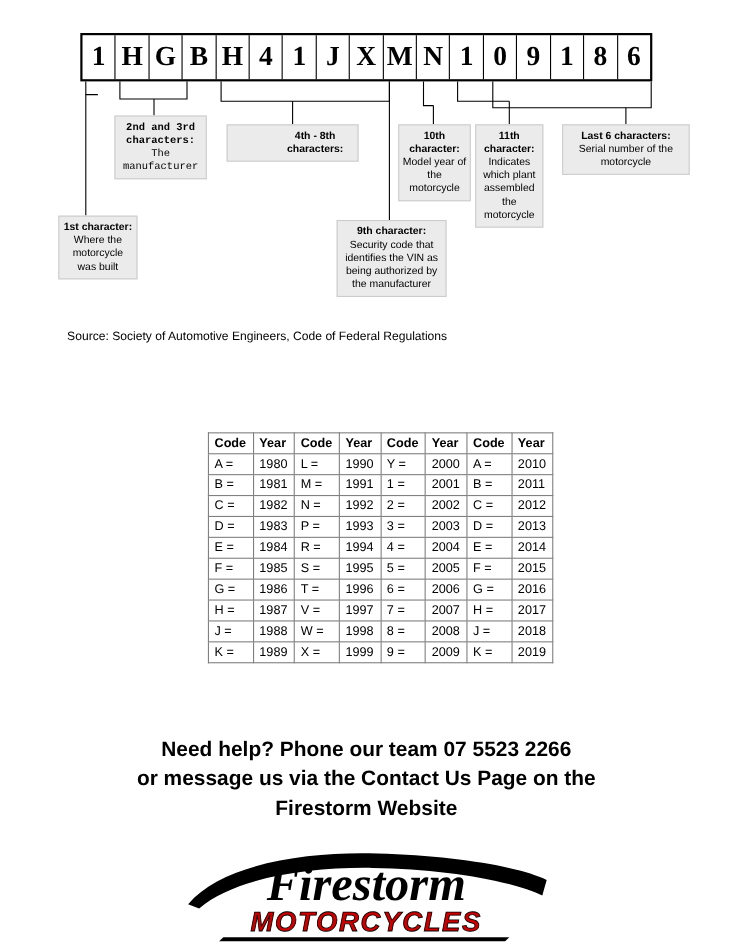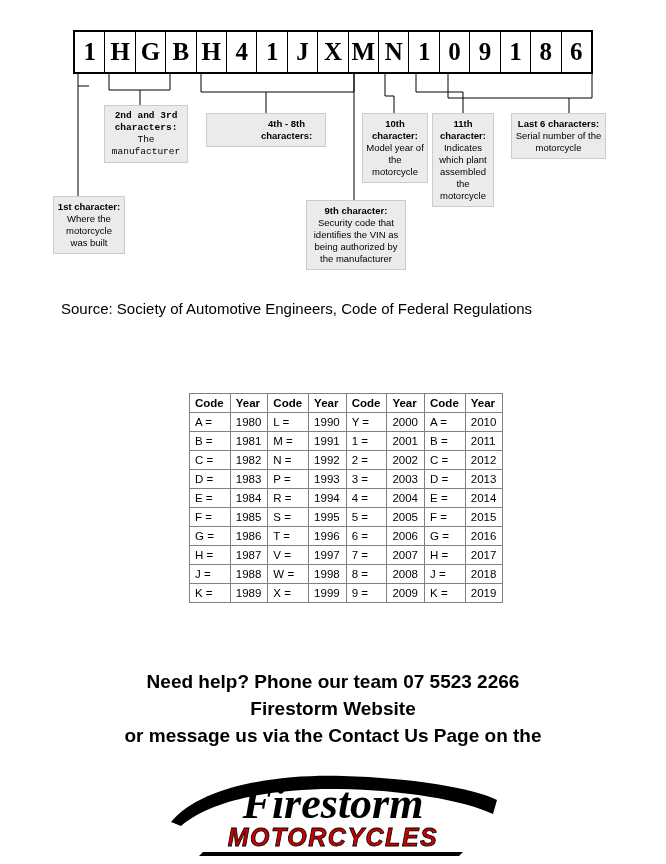--- a/index.html
+++ b/index.html
@@ -60,28 +60,28 @@
     padding: 4px 3px;
   }
   .callout b { font-weight: bold; }
 
   #callout-1  { left: 53px;  top: 196px; width: 72px;  }
   #callout-23 { left: 104px; top: 105px; width: 84px; font-family: Liberation Mono, monospace;  }
   #callout-48 { left: 206px; top: 113px; width: 120px; padding-left: 44px; }
   #callout-9  { left: 306px; top: 200px; width: 100px; }
   #callout-10 { left: 362px; top: 113px; width: 66px;  }
   #callout-11 { left: 432px; top: 113px; width: 62px;  }
-  #callout-last6 { left: 511px; top: 113px; width: 95px; }
+  #callout-last6 { left: 511px; top: 113px; width: 116px; }
 
   
   #source-note {
     position: absolute;
     left: 61px;
     top: 300px;
-    font-size: 15px;
+    font-size: 11px;
     color: #000000;
   }
 
   
   #year-table {
     position: absolute;
     left: 189px;
     top: 363px;
     border-collapse: collapse;
     font-size: 11.5px;
@@ -315,22 +315,22 @@
       <td>9 =</td>
       <td>2009</td>
       <td>K =</td>
       <td>2019</td>
     </tr>
   </tbody>
 </table>
 
 <div id="help-text">
   <div>Need help?  Phone our team 07 5523 2266</div>
+  <div>or message us via the Contact Us Page on the</div>
   <div>Firestorm Website</div>
-  <div>or message us via the Contact Us Page on the</div>
 </div>
 
 <div id="logo">
   <svg width="340" height="86" viewBox="0 0 340 86" xmlns="http://www.w3.org/2000/svg">
 
     <path d="M8 52 C 40 14, 120 4, 180 6 C 250 8, 310 18, 334 30 L 330 44 C 300 30, 240 20, 176 19 C 118 18, 50 28, 18 56 Z" fill="#000000"></path>
 
     <text x="170" y="48" text-anchor="middle" font-family="'Liberation Serif', serif" font-size="44" font-weight="bold" font-style="italic" fill="#000000">Firestorm</text>
 
     <text x="170" y="76" text-anchor="middle" font-family="'Liberation Sans', sans-serif" font-size="25" font-weight="bold" font-style="italic" letter-spacing="1.5" fill="#cc0000" stroke="#000000" stroke-width="0.8">MOTORCYCLES</text>

